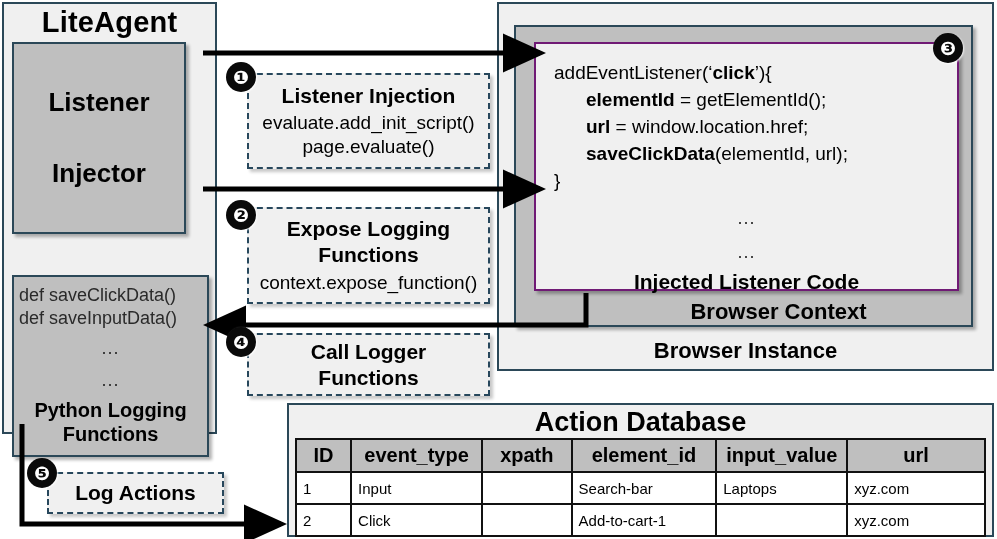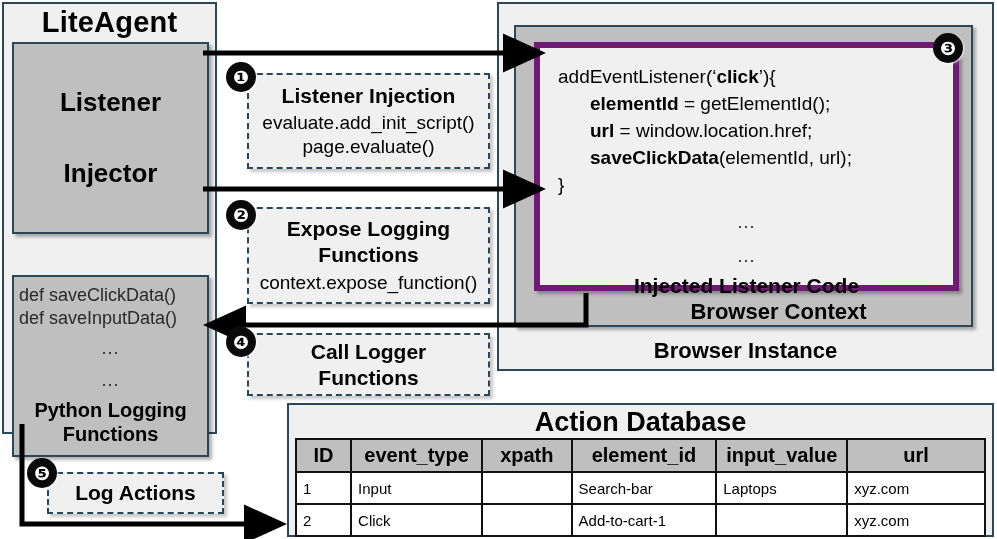--- a/index.html
+++ b/index.html
@@ -3,21 +3,21 @@
 <meta charset="utf-8">
 <style>
   html,body{margin:0;padding:0;background:#ffffff;}
   body{font-family:"Liberation Sans", sans-serif;}
   #stage{position:relative;width:997px;height:539px;overflow:hidden;background:#fff;}
 
   
   .solidbox{position:absolute;box-sizing:border-box;border:2px solid #2b4858;background:#f0f0f0;}
   .graybox{position:absolute;box-sizing:border-box;border:2px solid #2b4858;background:#bfbfbf;
            box-shadow:3px 3px 3px rgba(0,0,0,.30);}
-  .lightbox{position:absolute;box-sizing:border-box;border:6px solid #701a75;background:#f0f0f0;
+  .lightbox{position:absolute;box-sizing:border-box;border:2px solid #701a75;background:#f0f0f0;
            box-shadow:3px 3px 3px rgba(0,0,0,.30);}
   .dashbox{position:absolute;box-sizing:border-box;border:2px dashed #27475c;background:#f0f0f0;
            box-shadow:3px 3px 3px rgba(0,0,0,.22);}
 
   .ctr{display:flex;flex-direction:column;align-items:center;justify-content:center;text-align:center;}
 
   .ttl{position:absolute;text-align:center;color:#000;font-weight:bold;}
 
   
   .t-liteagent{font-size:29px;font-weight:bold;letter-spacing:.2px;}
@@ -65,21 +65,21 @@
 
     <path d="M586,293 L586,325 L209,325" stroke="#000" stroke-width="5" fill="none" marker-end="url(#ah)"></path>
 
     <path d="M22,424 L22,524 L281,524" stroke="#000" stroke-width="5" fill="none" marker-end="url(#ah)"></path>
   </svg>
 
   <div class="solidbox" style="left:2px;top:2px;width:215px;height:432px;">
   </div>
   <div class="ttl t-liteagent" style="left:2px;top:6px;width:215px;">LiteAgent</div>
 
-  <div class="graybox ctr" style="left:12px;top:42px;width:197px;height:192px;gap:40px;">
+  <div class="graybox ctr" style="left:12px;top:42px;width:174px;height:192px;gap:40px;">
     <div class="t-injector">Listener</div>
     <div class="t-injector">Injector</div>
   </div>
 
   <div class="graybox" style="left:12px;top:241px;width:197px;height:182px;display:flex;flex-direction:column;align-items:center;justify-content:flex-start;padding-top:7px;margin-top:34px;">
     <div class="t-pyline" style="align-self:flex-start;padding-left:5px;">def saveClickData()</div>
     <div class="t-pyline" style="align-self:flex-start;padding-left:5px;">def saveInputData()</div>
     <div class="t-dots" style="margin-top:9px;">...</div>
     <div class="t-dots" style="margin-top:14px;">...</div>
     <div class="t-cap" style="margin-top:10px;text-align:right;">Python Logging</div>

